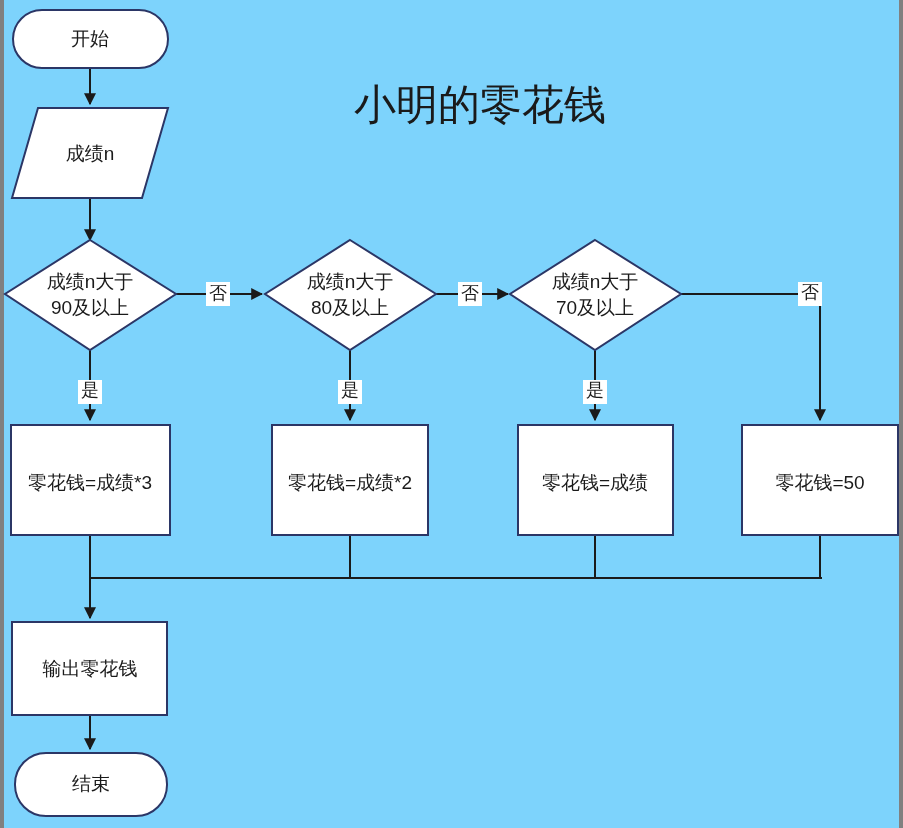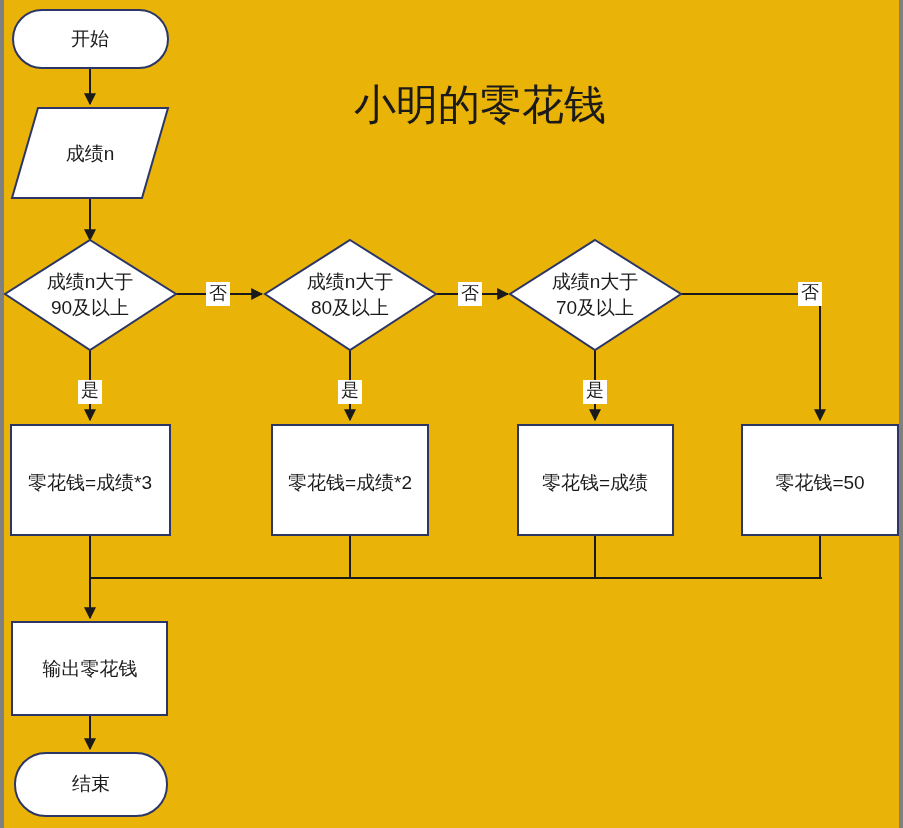--- a/index.html
+++ b/index.html
@@ -8,21 +8,21 @@
     padding: 0;
     background: #ffffff;
   }
   body {
     font-family: "Liberation Sans", "DejaVu Sans", sans-serif;
   }
   #canvas-wrap {
     position: relative;
     width: 903px;
     height: 828px;
-    background: #eab308;
+    background: #7dd3fc;
     box-sizing: border-box;
     overflow: hidden;
   }
   
   .frame-strip {
     position: absolute;
     background: #808080;
   }
   .frame-left  { left: 0;  top: 0; width: 4px; height: 828px; }
   .frame-right { right: 0; top: 0; width: 4px; height: 828px; }

